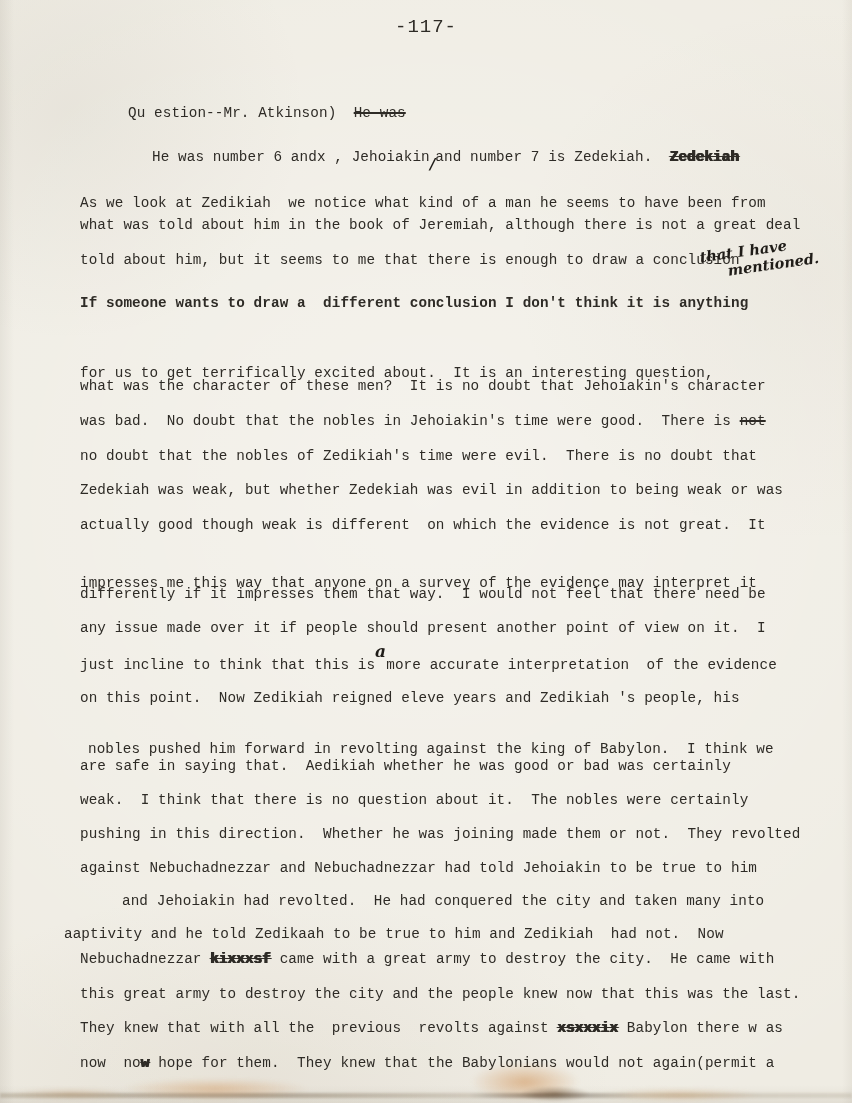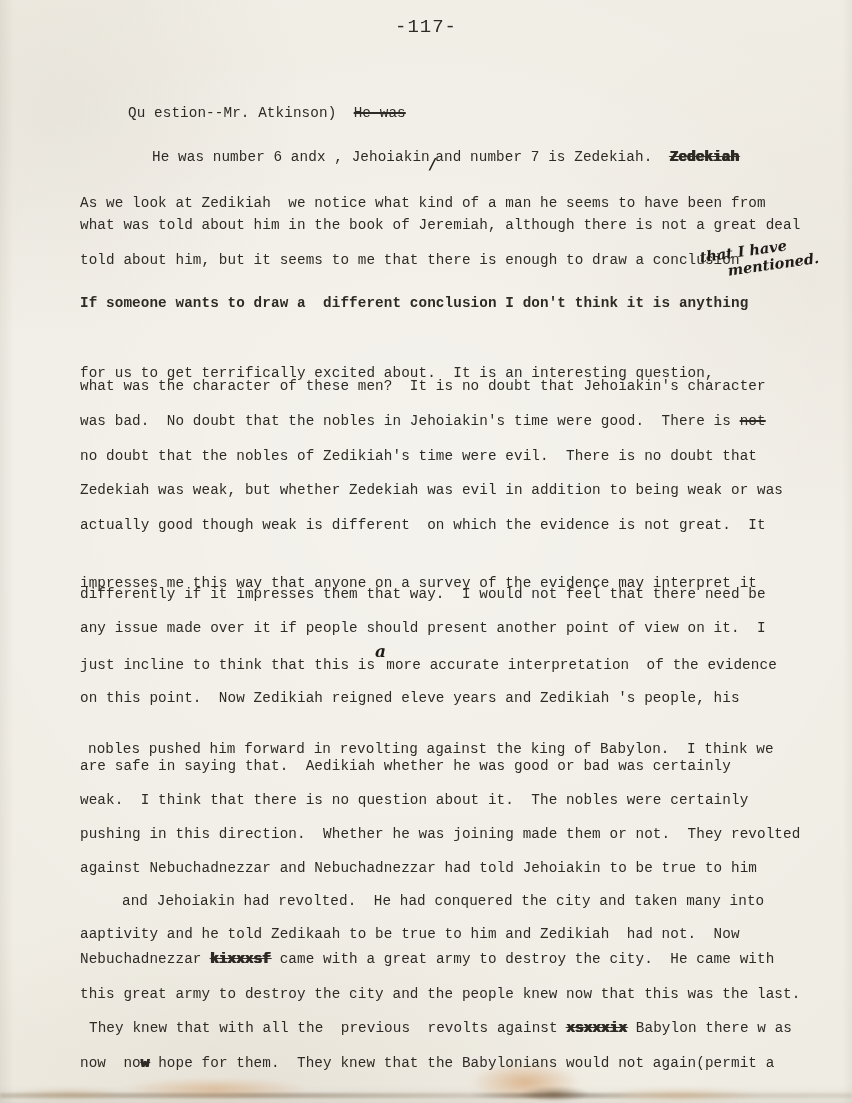--- a/index.html
+++ b/index.html
@@ -97,24 +97,24 @@
     <div class="line" style="top: 584px; left: 80px;"><span>differently if it impresses them that way.  I would not feel that there need be</span></div>
     <div class="line" style="top: 618px; left: 80px;"><span>any issue made over it if people should present another point of view on it.  I</span></div>
     <div class="line" style="top: 653px; left: 80px;"><span>just incline to think that this is</span><span class="hand-above">a</span><span>more accurate interpretation  of the evidence</span></div>
     <div class="line" style="top: 688px; left: 80px;"><span>on this point.  Now Zedikiah reigned eleve years and Zedikiah 's people, his</span></div>
     <div class="line" style="top: 721px; left: 88px; margin-top: 18px;"><span>nobles pushed him forward in revolting against the king of Babylon.  I think we</span></div>
     <div class="line" style="top: 756px; left: 80px; font-family: Liberation Mono, monospace;"><span>are safe in saying that.  Aedikiah whether he was good or bad was certainly</span></div>
     <div class="line" style="top: 790px; left: 80px;"><span>weak.  I think that there is no question about it.  The nobles were certainly</span></div>
     <div class="line" style="top: 824px; left: 80px;"><span>pushing in this direction.  Whether he was joining made them or not.  They revolted</span></div>
     <div class="line" style="top: 858px; left: 80px;"><span>against Nebuchadnezzar and Nebuchadnezzar had told Jehoiakin to be true to him</span></div>
     <div class="line" style="top: 891px; left: 80px; margin-left: 42px;"><span>and Jehoiakin had revolted.  He had conquered the city and taken many into</span></div>
-    <div class="line" style="top: 924px; left: 80px;"><span>aaptivity and he told Zedikaah to be true to him and Zedikiah  had not.  Now</span></div>
+    <div class="line" style="top: 924px; left: 64px;"><span>aaptivity and he told Zedikaah to be true to him and Zedikiah  had not.  Now</span></div>
     <div class="line" style="top: 949px; left: 80px;"><span>Nebuchadnezzar </span><span class="xout">kixxxsf</span><span> came with a great army to destroy the city.  He came with</span></div>
     <div class="line" style="top: 984px; left: 80px;"><span>this great army to destroy the city and the people knew now that this was the last.</span></div>
-    <div class="line" style="top: 1018px; left: 80px; margin-left: 9px;"><span>They knew that with all the  previous  revolts against </span><span class="xout">xsxxxix</span><span> Babylon there w as</span></div>
+    <div class="line" style="top: 1018px; left: 80px;"><span>They knew that with all the  previous  revolts against </span><span class="xout">xsxxxix</span><span> Babylon there w as</span></div>
     <div class="line" style="top: 1053px; left: 80px;"><span>now  no</span><span class="xout">w</span><span> hope for them.  They knew that the Babylonians would not again(permit a</span></div>
   </div>
 
 <div class="handwritten-note">that I have mentioned.</div>
 
 <div class="crease"></div>
 <div class="stain stain-1"></div>
 <div class="stain stain-2"></div>
 <div class="stain stain-3"></div>
 <div class="stain stain-4"></div>

